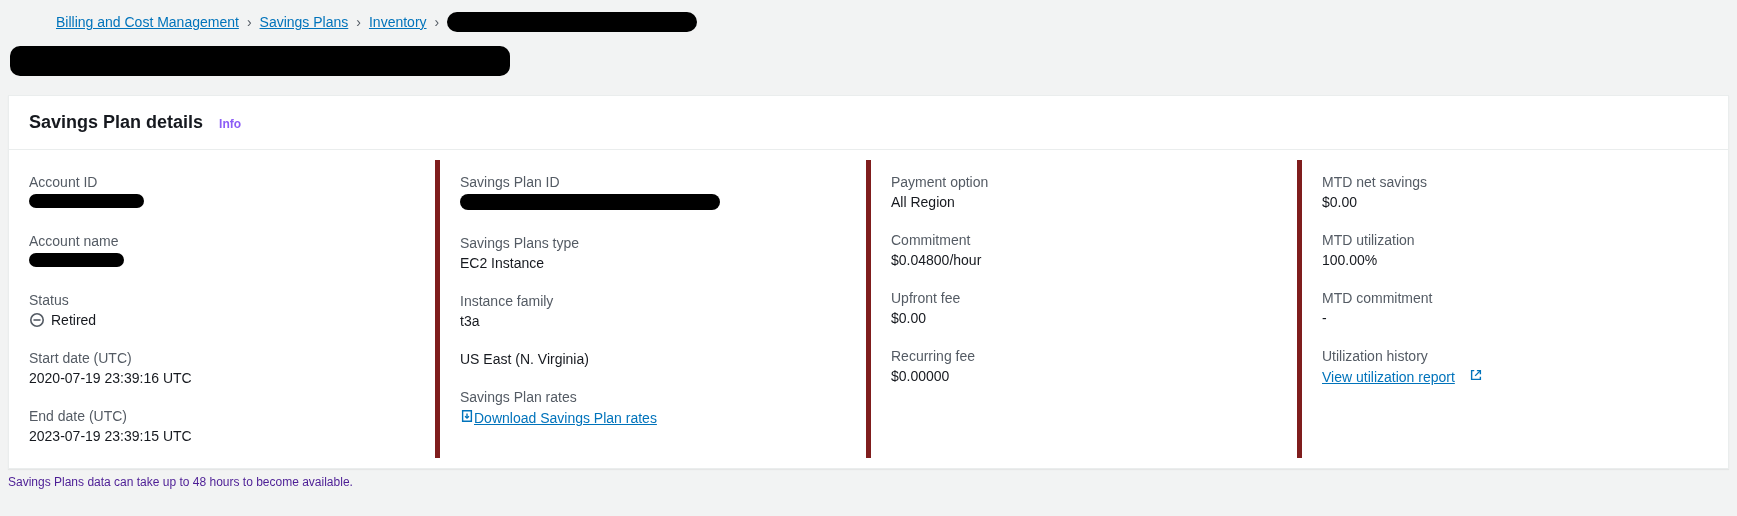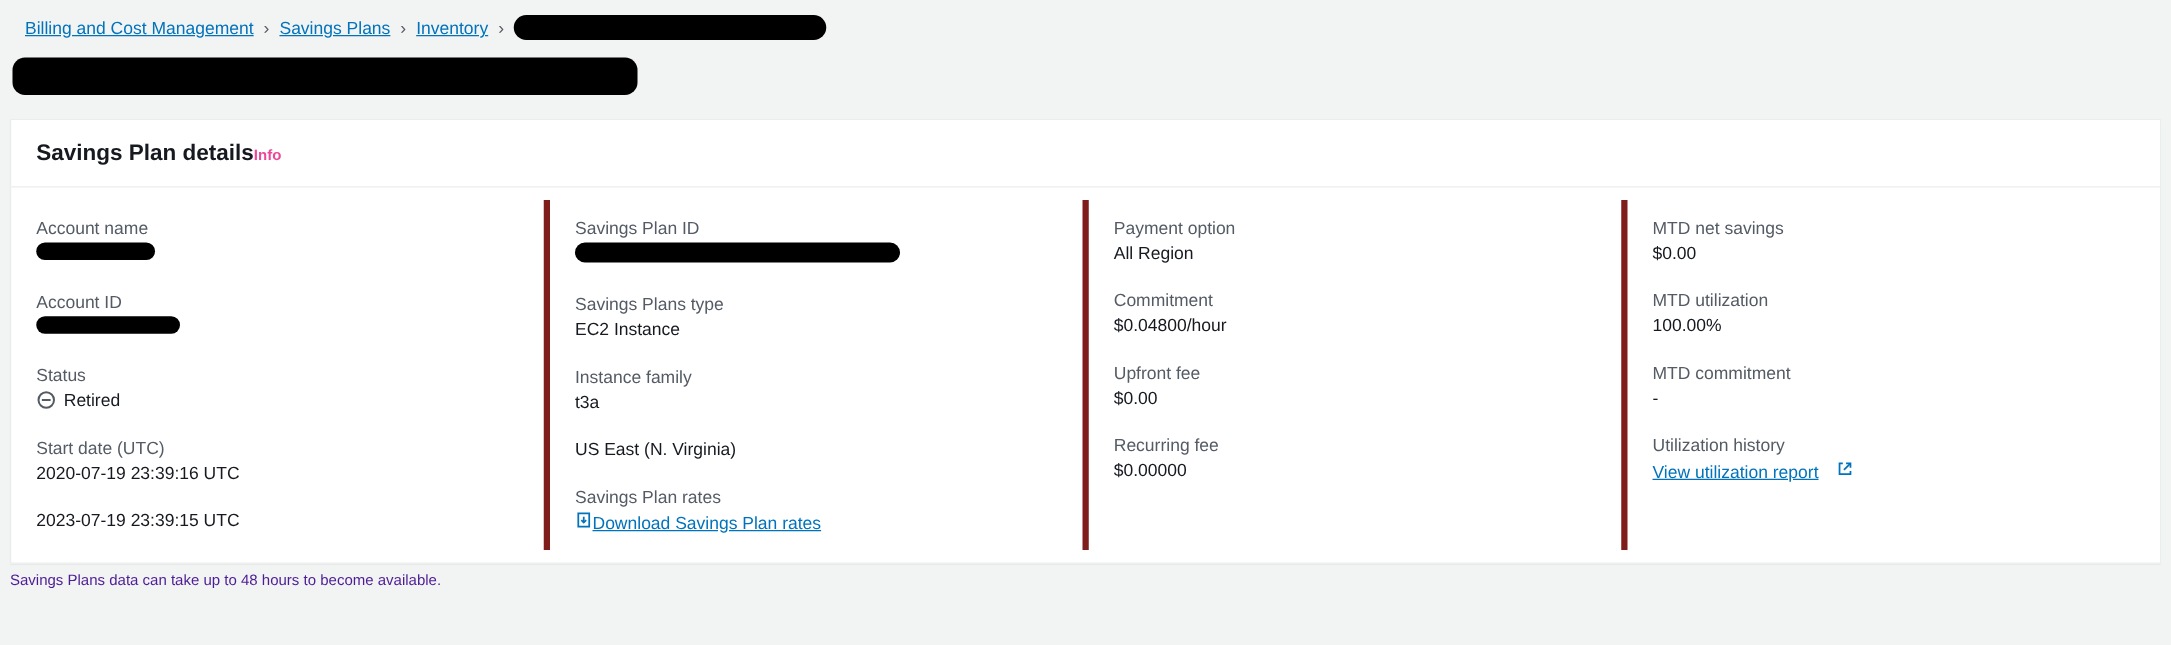--- a/index.html
+++ b/index.html
@@ -9,20 +9,21 @@
     color: #16191f;
     font-size: 14px;
     width: 1737px;
   }
   .breadcrumbs {
     padding: 12px 20px 8px 20px;
     display: flex;
     align-items: center;
     gap: 8px;
     font-size: 14px;
+    margin-left: 36px;
   }
   .breadcrumbs a {
     color: #0073bb;
     text-decoration: underline;
     cursor: pointer;
   }
   .breadcrumbs .chevron {
     color: #545b64;
     font-size: 14px;
   }
@@ -46,29 +47,29 @@
     background: #fff;
     margin: 0 8px 4px 8px;
     border: 1px solid #eaeded;
     box-shadow: 0 1px 1px rgba(0,0,0,0.05);
   }
   .panel-header {
     padding: 16px 20px;
     border-bottom: 1px solid #eaeded;
     display: flex;
     align-items: baseline;
-    gap: 0;
+    gap: 16px;
   }
   .panel-header h2 {
     font-size: 18px;
     font-weight: 700;
     color: #16191f;
   }
   .panel-header .info-link {
-    color: #ec4899;
+    color: #8b5cf6;
     font-size: 12px;
     font-weight: 600;
     cursor: pointer;
   }
 
   .details-grid {
     display: flex;
     padding: 10px 0;
   }
   .col {
@@ -132,44 +133,45 @@
 <div class="panel">
   <div class="panel-header">
     <h2>Savings Plan details</h2>
     <span class="info-link">Info</span>
   </div>
 
   <div class="details-grid">
 
     <div class="col">
       <div class="field">
+        <div class="label">Account ID</div>
+        <div class="value"><span class="redacted redacted-small2"></span></div>
+      </div>
+      <div class="field">
         <div class="label">Account name</div>
         <div class="value"><span class="redacted redacted-small1"></span></div>
-      </div>
-      <div class="field">
-        <div class="label">Account ID</div>
-        <div class="value"><span class="redacted redacted-small2"></span></div>
       </div>
       <div class="field">
         <div class="label">Status</div>
         <div class="value status-row">
           <span class="status-icon">
             <svg viewBox="0 0 16 16" width="16" height="16" fill="none" stroke="#545b64" stroke-width="1.6">
               <circle cx="8" cy="8" r="6.2"></circle>
               <line x1="4.5" y1="8" x2="11.5" y2="8"></line>
             </svg>
           </span>
           <span>Retired</span>
         </div>
       </div>
       <div class="field">
         <div class="label">Start date (UTC)</div>
         <div class="value">2020-07-19 23:39:16 UTC</div>
       </div>
       <div class="field">
+        <div class="label">End date (UTC)</div>
         <div class="value">2023-07-19 23:39:15 UTC</div>
       </div>
     </div>
 
     <div class="col">
       <div class="field">
         <div class="label">Savings Plan ID</div>
         <div class="value"><span class="redacted redacted-spid"></span></div>
       </div>
       <div class="field">

